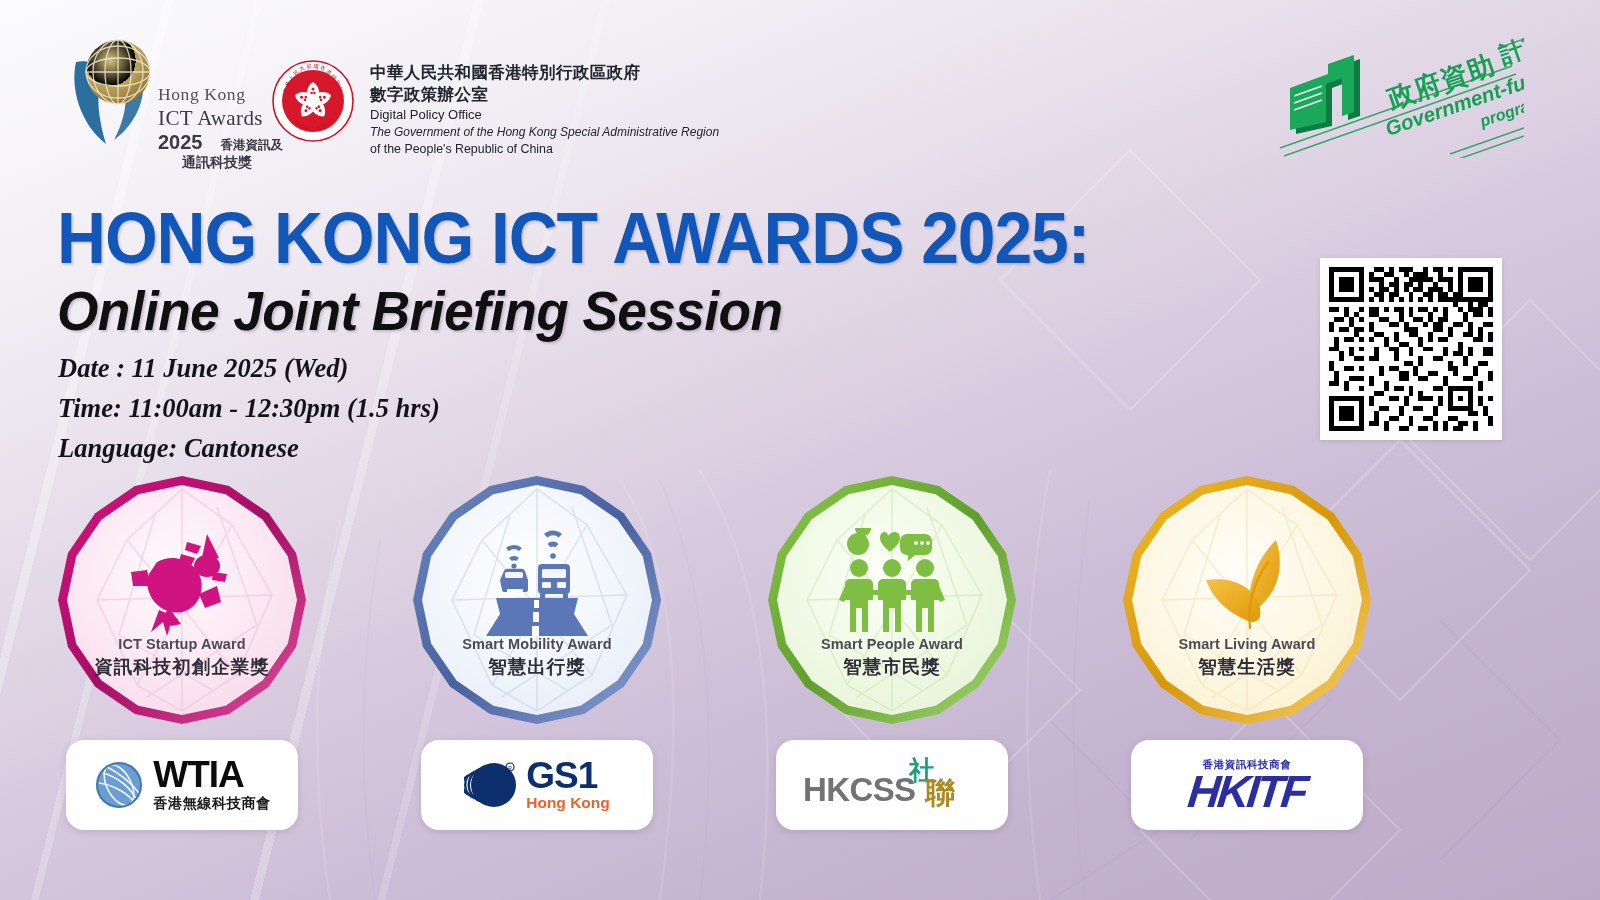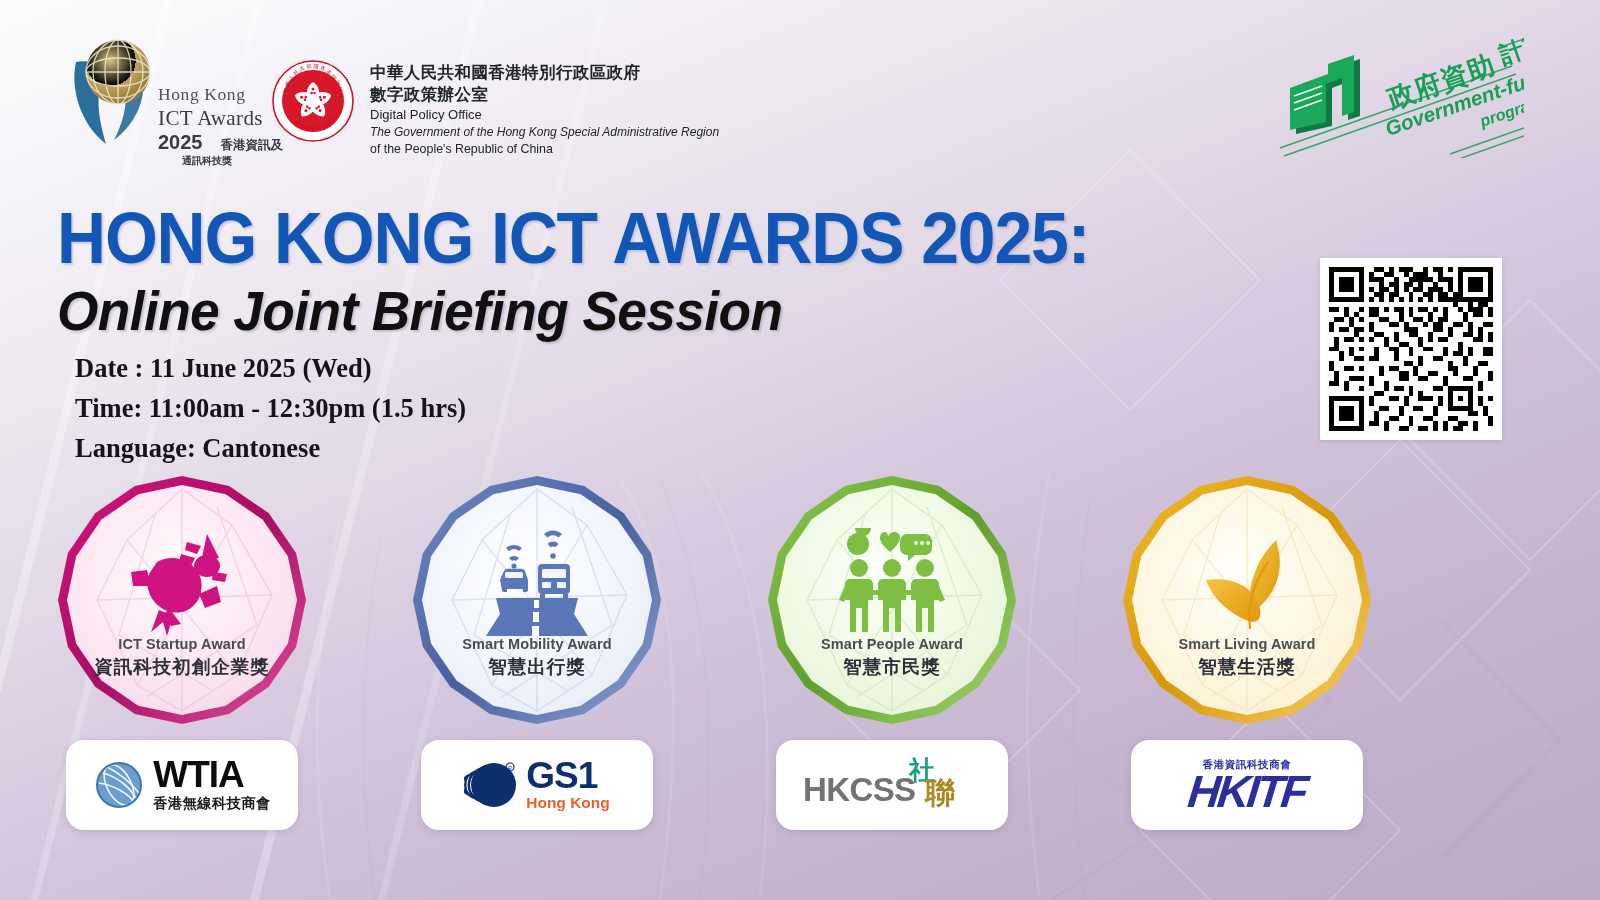--- a/index.html
+++ b/index.html
@@ -45,21 +45,21 @@
   .logo-ict { position: absolute; left: 58px; top: 30px; width: 230px; height: 130px; }
   .globe-mark { position: absolute; left: 8px; top: 2px; width: 92px; height: 116px; }
   .ict-text { position: absolute; left: 100px; top: 54px; width: 130px; color: #3d3d46; }
   .ict-line1 { font-size: 17.5px; letter-spacing: .6px; font-weight: 400; color: #52525c;
                font-family: "Liberation Serif", serif; }
   .ict-line2 { font-size: 21px; letter-spacing: .4px; font-weight: 400; color: #3a3a44;
                font-family: "Liberation Serif", serif; margin-top: 1px; }
   .ict-line3 { font-size: 20px; font-weight: 700; color: #3a3a44; font-family: Liberation Sans, sans-serif;
                display: flex; align-items: baseline; gap: 18px; }
   .ict-zh { font-size: 12.5px; font-weight: 700; line-height: 1.15; color: #3a3a44; }
-  .ict-zh2 { font-size: 10px; font-weight: 700; color: #3a3a44; margin-left: 24px; }
+  .ict-zh2 { font-size: 14px; font-weight: 700; color: #3a3a44; margin-left: 24px; }
 
   .logo-gov { position: absolute; left: 272px; top: 58px; width: 470px; height: 100px; }
   .bauhinia { position: absolute; left: 0; top: 2px; width: 82px; height: 82px; }
   .gov-text { position: absolute; left: 98px; top: 3px; color: #20252c; }
   .gov-zh1 { font-size: 16.5px; font-weight: 700; letter-spacing: .4px; line-height: 1.35; }
   .gov-zh2 { font-size: 16.5px; font-weight: 700; letter-spacing: .4px; line-height: 1.35; }
   .gov-en1 { font-size: 13px; line-height: 1.42; margin-top: 0; }
   .gov-en2 { font-size: 12px; line-height: 1.42; font-style: italic; }
   .gov-en3 { font-size: 12.4px; line-height: 1.42; }
 
@@ -78,21 +78,21 @@
   .title-sub {
     position: absolute; left: 57px; top: 278px;
     font-size: 56px; font-weight: 800; font-style: italic; letter-spacing: -.6px;
     color: #101010;
     transform: scaleX(.95); transform-origin: left center;
     text-shadow: 2px 2px 2px rgba(120,110,140,.3);
     white-space: nowrap;
   }
 
   
-  .details { position: absolute; left: 75px; top: 348px; }
+  .details { position: absolute; left: 58px; top: 348px; font-style: italic; }
   .detail-line {
     font-family: "Liberation Serif", serif;
     font-size: 26.5px; font-weight: 700; color: #14121a;
     line-height: 40px; white-space: nowrap;
   }
 
   
   .qr-box {
     position: absolute; left: 1320px; top: 258px; width: 182px; height: 182px;
     background: #fff; padding: 9px;

